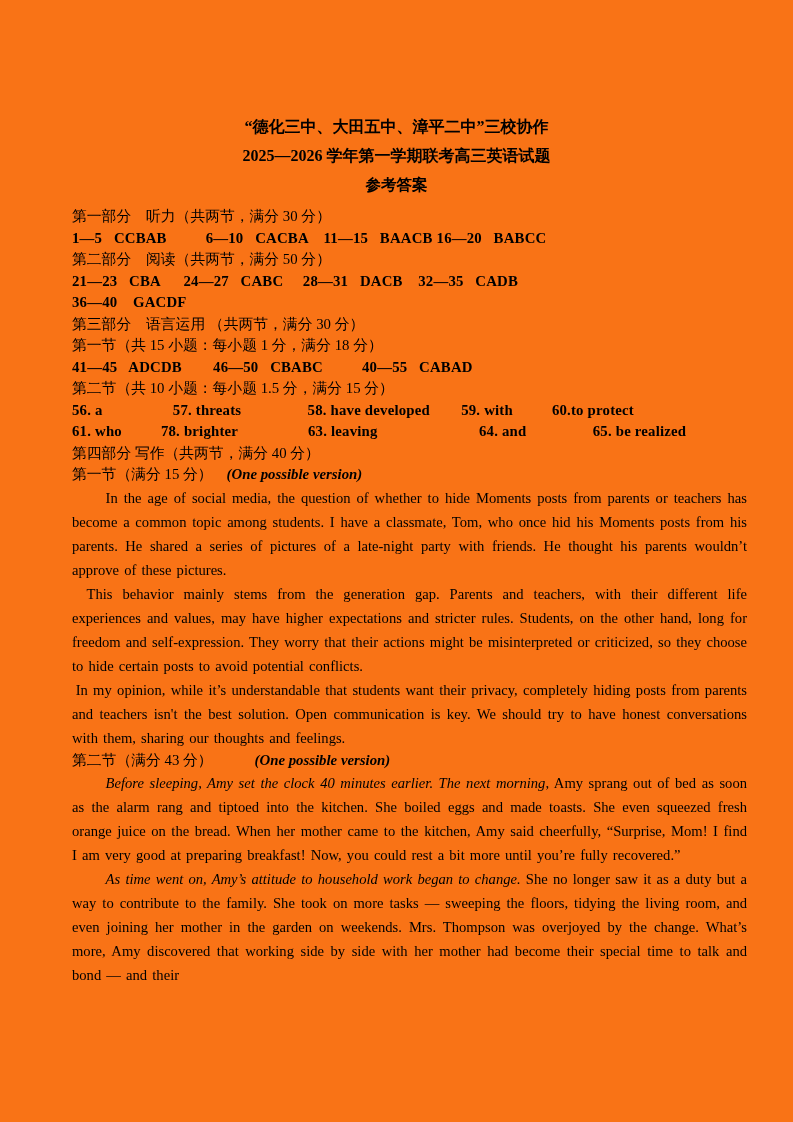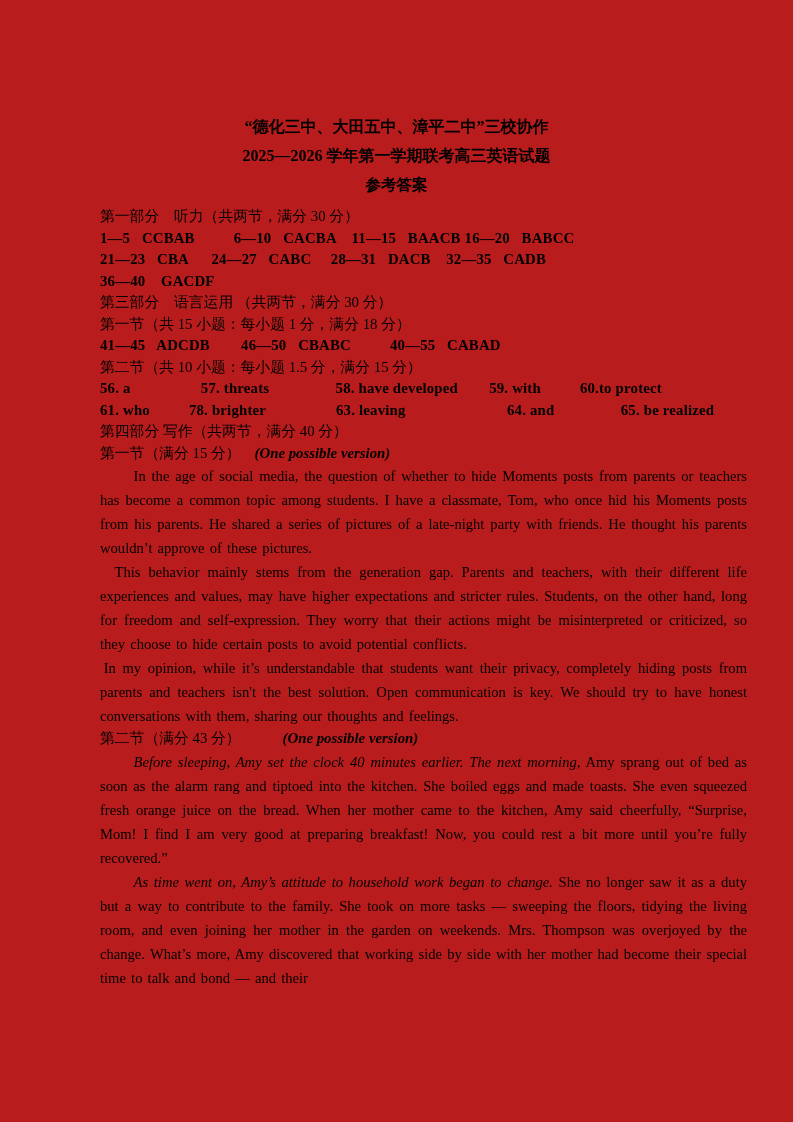--- a/index.html
+++ b/index.html
@@ -1,35 +1,34 @@
 <!DOCTYPE html>
 <html><head>
 <meta charset="utf-8">
 <style>
   * { margin: 0; padding: 0; box-sizing: border-box; }
   html, body { background: #ffffff; }
   .page {
     position: relative;
     width: 793px;
     height: 1122px;
-    background: #b91c1c;
+    background: #f97316;
     color: #000000;
     font-family: "Liberation Serif", "DejaVu Serif", serif;
     overflow: hidden;
   }
   .doc-header {
     padding-top: 112px;
     text-align: center;
     font-weight: bold;
   }
   .title-line { font-size: 16px; line-height: 29px; }
   .title-line.sub { font-size: 15.5px; }
   .content {
     padding: 7px 46px 0 72px;
-    margin-left: 28px;
   }
   .line {
     font-size: 14.8px;
     line-height: 21.5px;
     white-space: pre-wrap;
   }
   .ans {
     font-weight: bold;
     letter-spacing: 0.2px;
   }
@@ -61,20 +60,21 @@
     <div class="title-line">“德化三中、大田五中、漳平二中”三校协作</div>
     <div class="title-line">2025—2026 学年第一学期联考高三英语试题</div>
     <div class="title-line sub">参考答案</div>
   </header>
 
   <main class="content">
 
     <div class="line hdr">第一部分　听力（共两节，满分 30 分）</div>
     <div class="line ans">1—5   CCBAB          6—10   CACBA    11—15   BAACB 16—20   BABCC</div>
 
+    <div class="line hdr">第二部分　阅读（共两节，满分 50 分）</div>
     <div class="line ans">21—23   CBA      24—27   CABC     28—31   DACB    32—35   CADB</div>
     <div class="line ans">36—40    GACDF</div>
 
     <div class="line hdr">第三部分　语言运用 （共两节，满分 30 分）</div>
     <div class="line hdr">第一节（共 15 小题：每小题 1 分，满分 18 分）</div>
     <div class="line ans">41—45   ADCDB        46—50   CBABC          40—55   CABAD</div>
     <div class="line hdr">第二节（共 10 小题：每小题 1.5 分，满分 15 分）</div>
     <div class="line ans">56. a                  57. threats                 58. have developed        59. with          60.to protect</div>
     <div class="line ans">61. who          78. brighter                  63. leaving                          64. and                 65. be realized</div>
 

